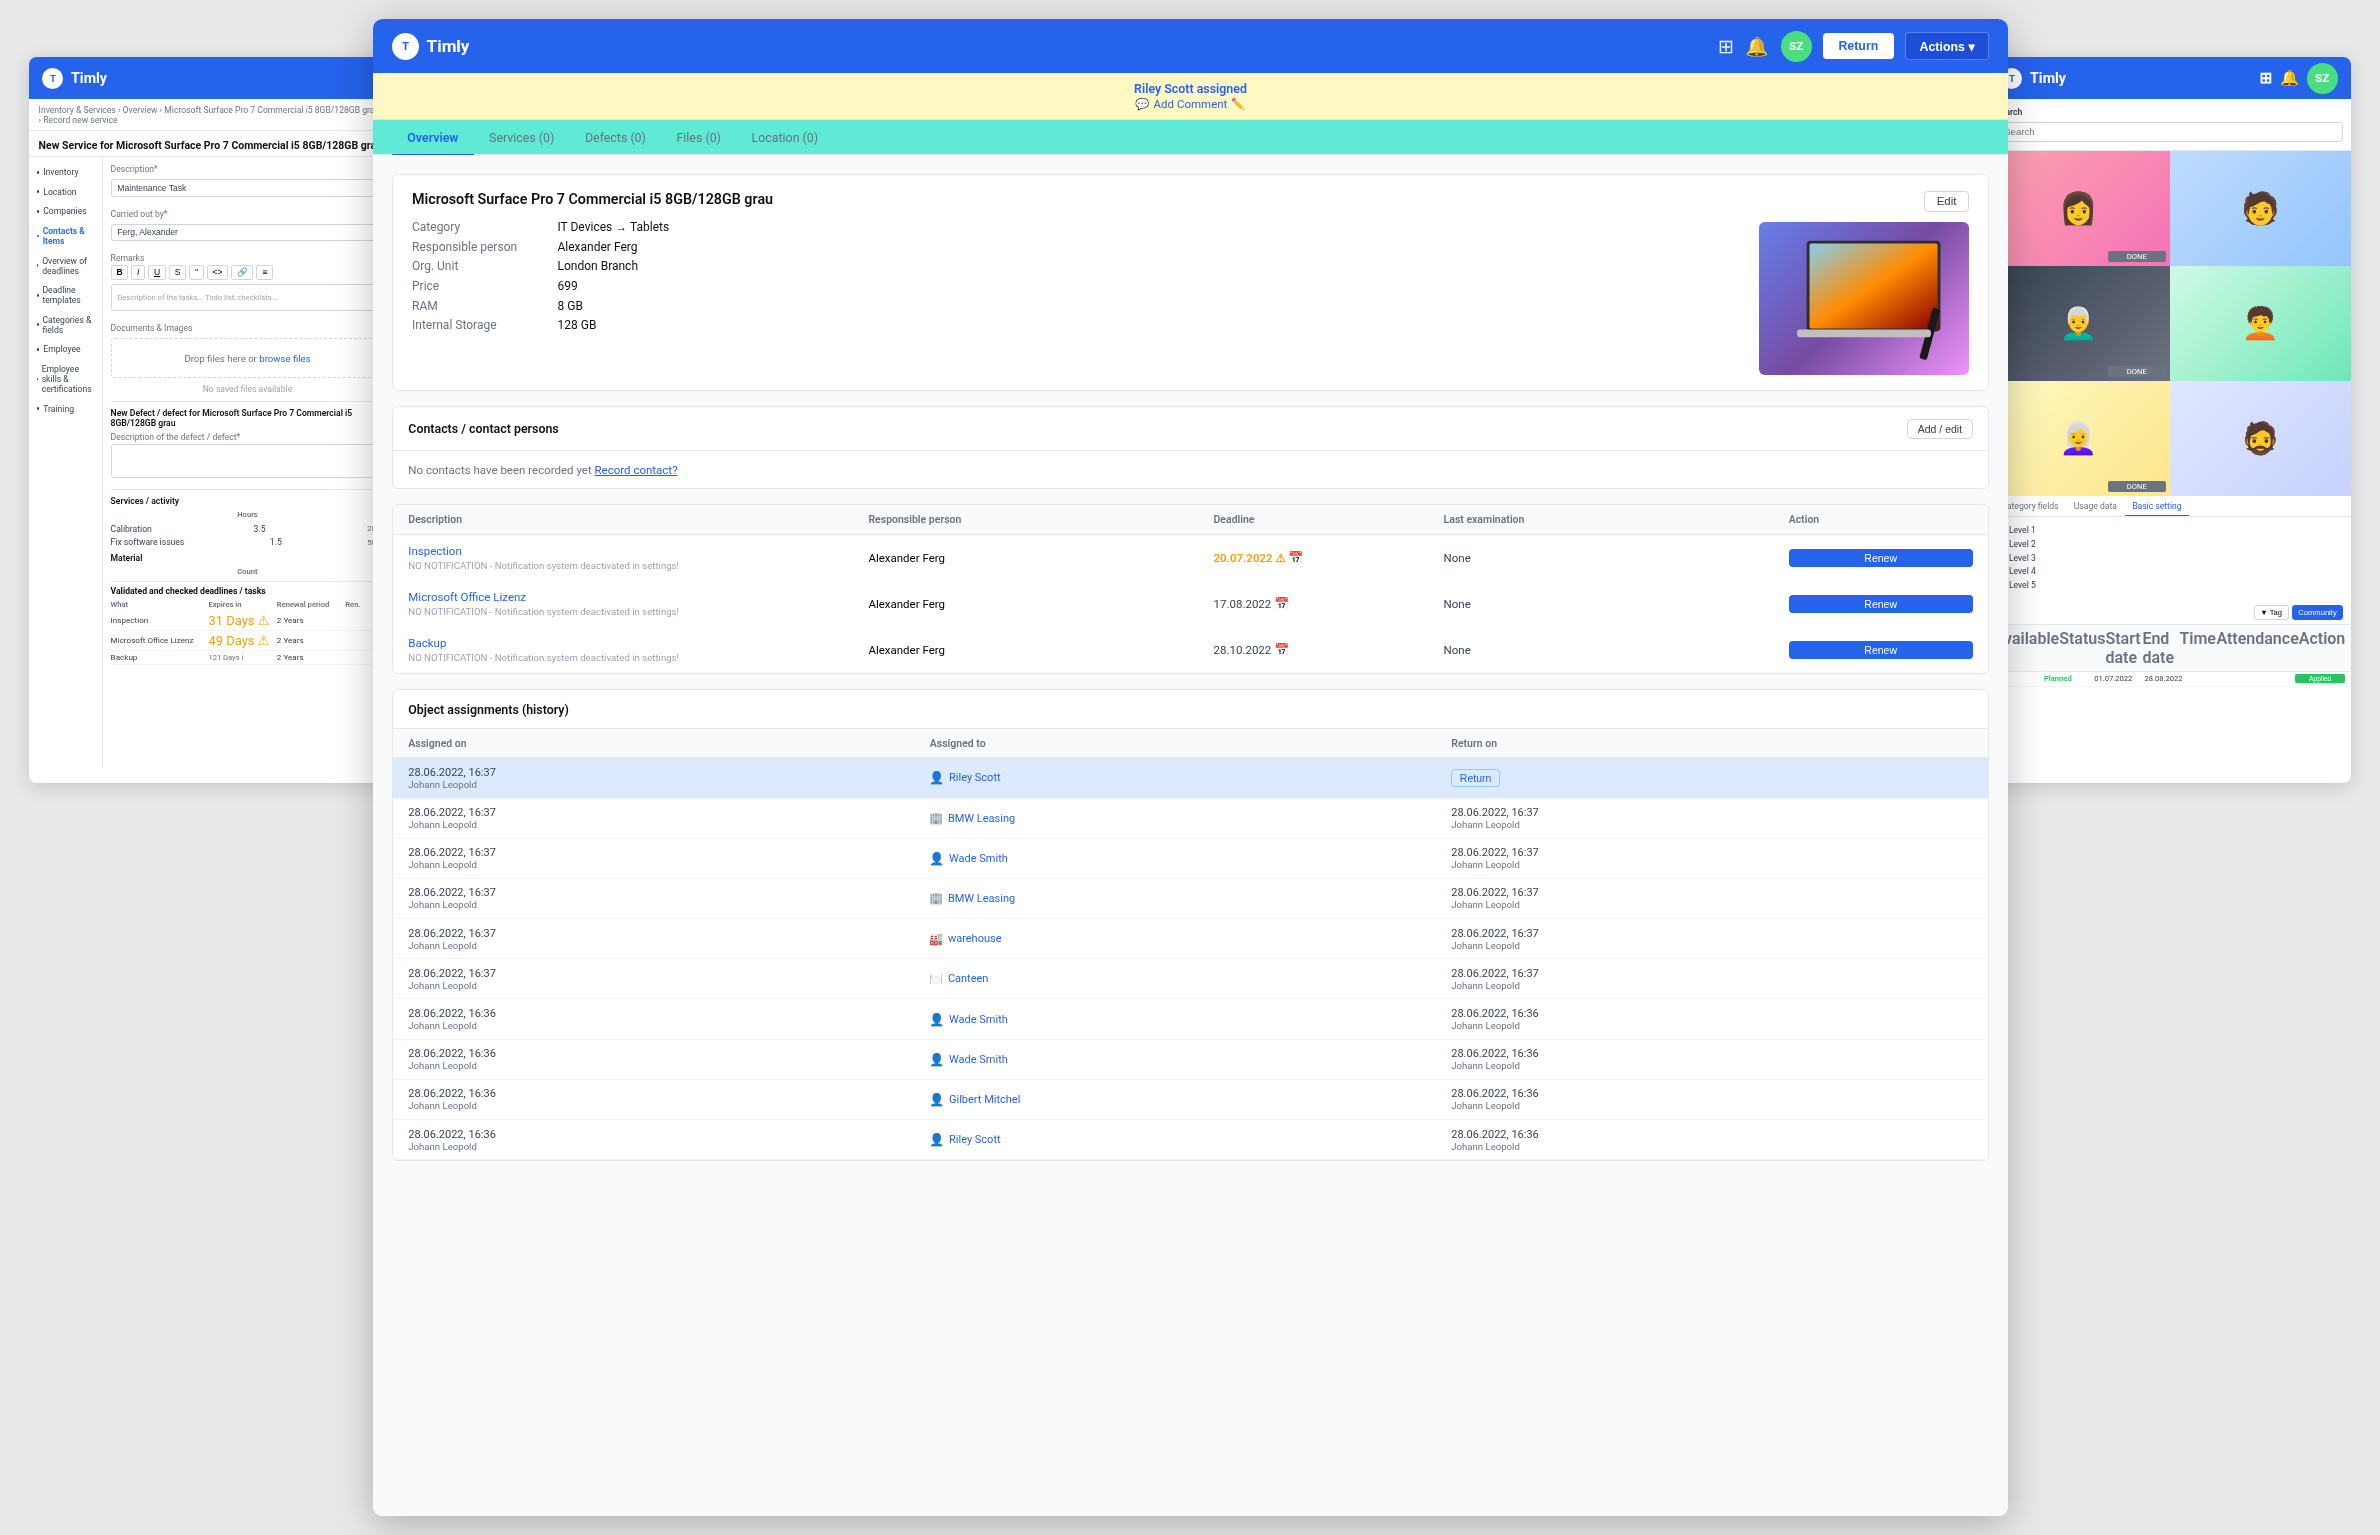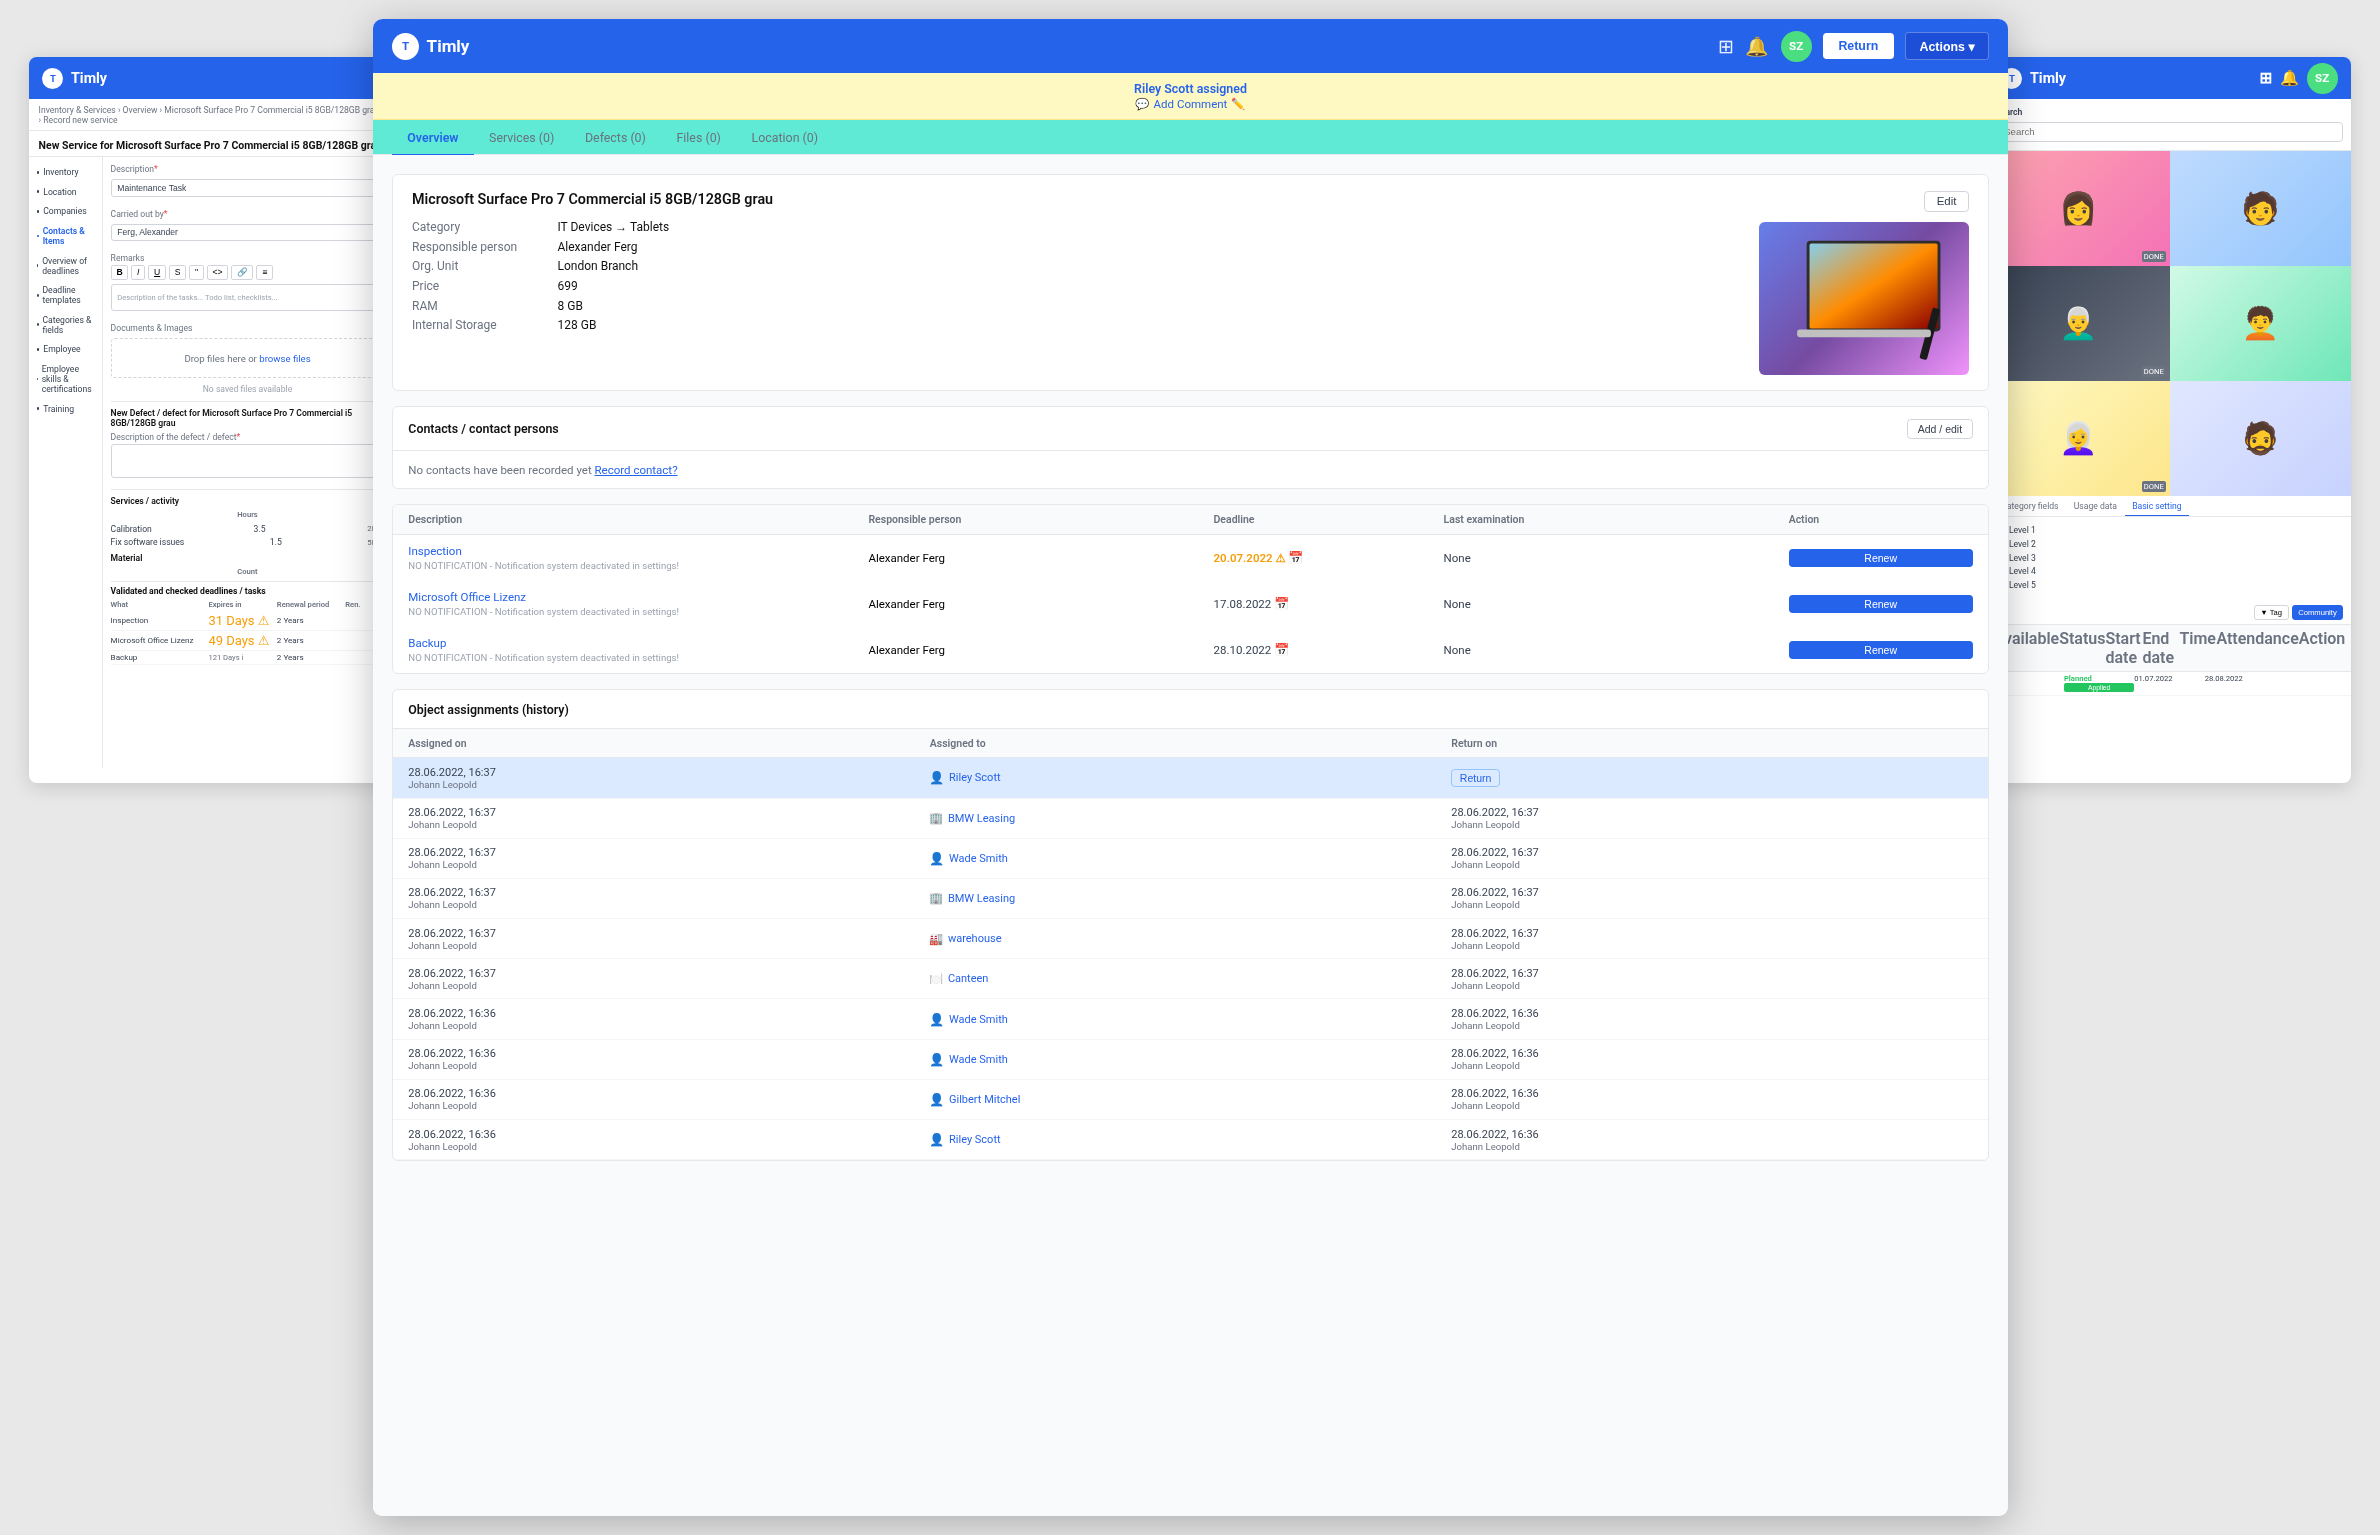--- a/index.html
+++ b/index.html
@@ -604,21 +604,21 @@
       justify-content: center;
       font-size: 31px;
     }
     .done-badge {
       position: absolute;
       bottom: 3.8px;
       right: 3.8px;
       background: #6b7280;
       color: white;
       font-size: 7.6px;
-      padding: 1px 2px;
+      padding: 1px 19px;
       border-radius: 1.9px;
     }
 
     
     .right-tabs {
       display: flex;
       border-bottom: 1px solid #e5e7eb;
       padding: 0 5.7px;
       flex-shrink: 0;
     }
@@ -673,21 +673,21 @@
       display: grid;
       grid-template-columns: repeat(7, 1fr);
       background: #f9fafb;
       padding: 3.8px 5.7px;
       color: #6b7280;
       font-weight: 600;
       border-bottom: 1px solid #e5e7eb;
     }
     .right-data-row {
       display: grid;
-      grid-template-columns: repeat(5, 1fr);
+      grid-template-columns: repeat(7, 1fr);
       padding: 2.9px 5.7px;
       border-bottom: 1px solid #f3f4f6;
       color: #374151;
       font-size: 7.6px;
     }
   </style>
 </head>
 <body>
 
 <div class="bg-panel-left">

